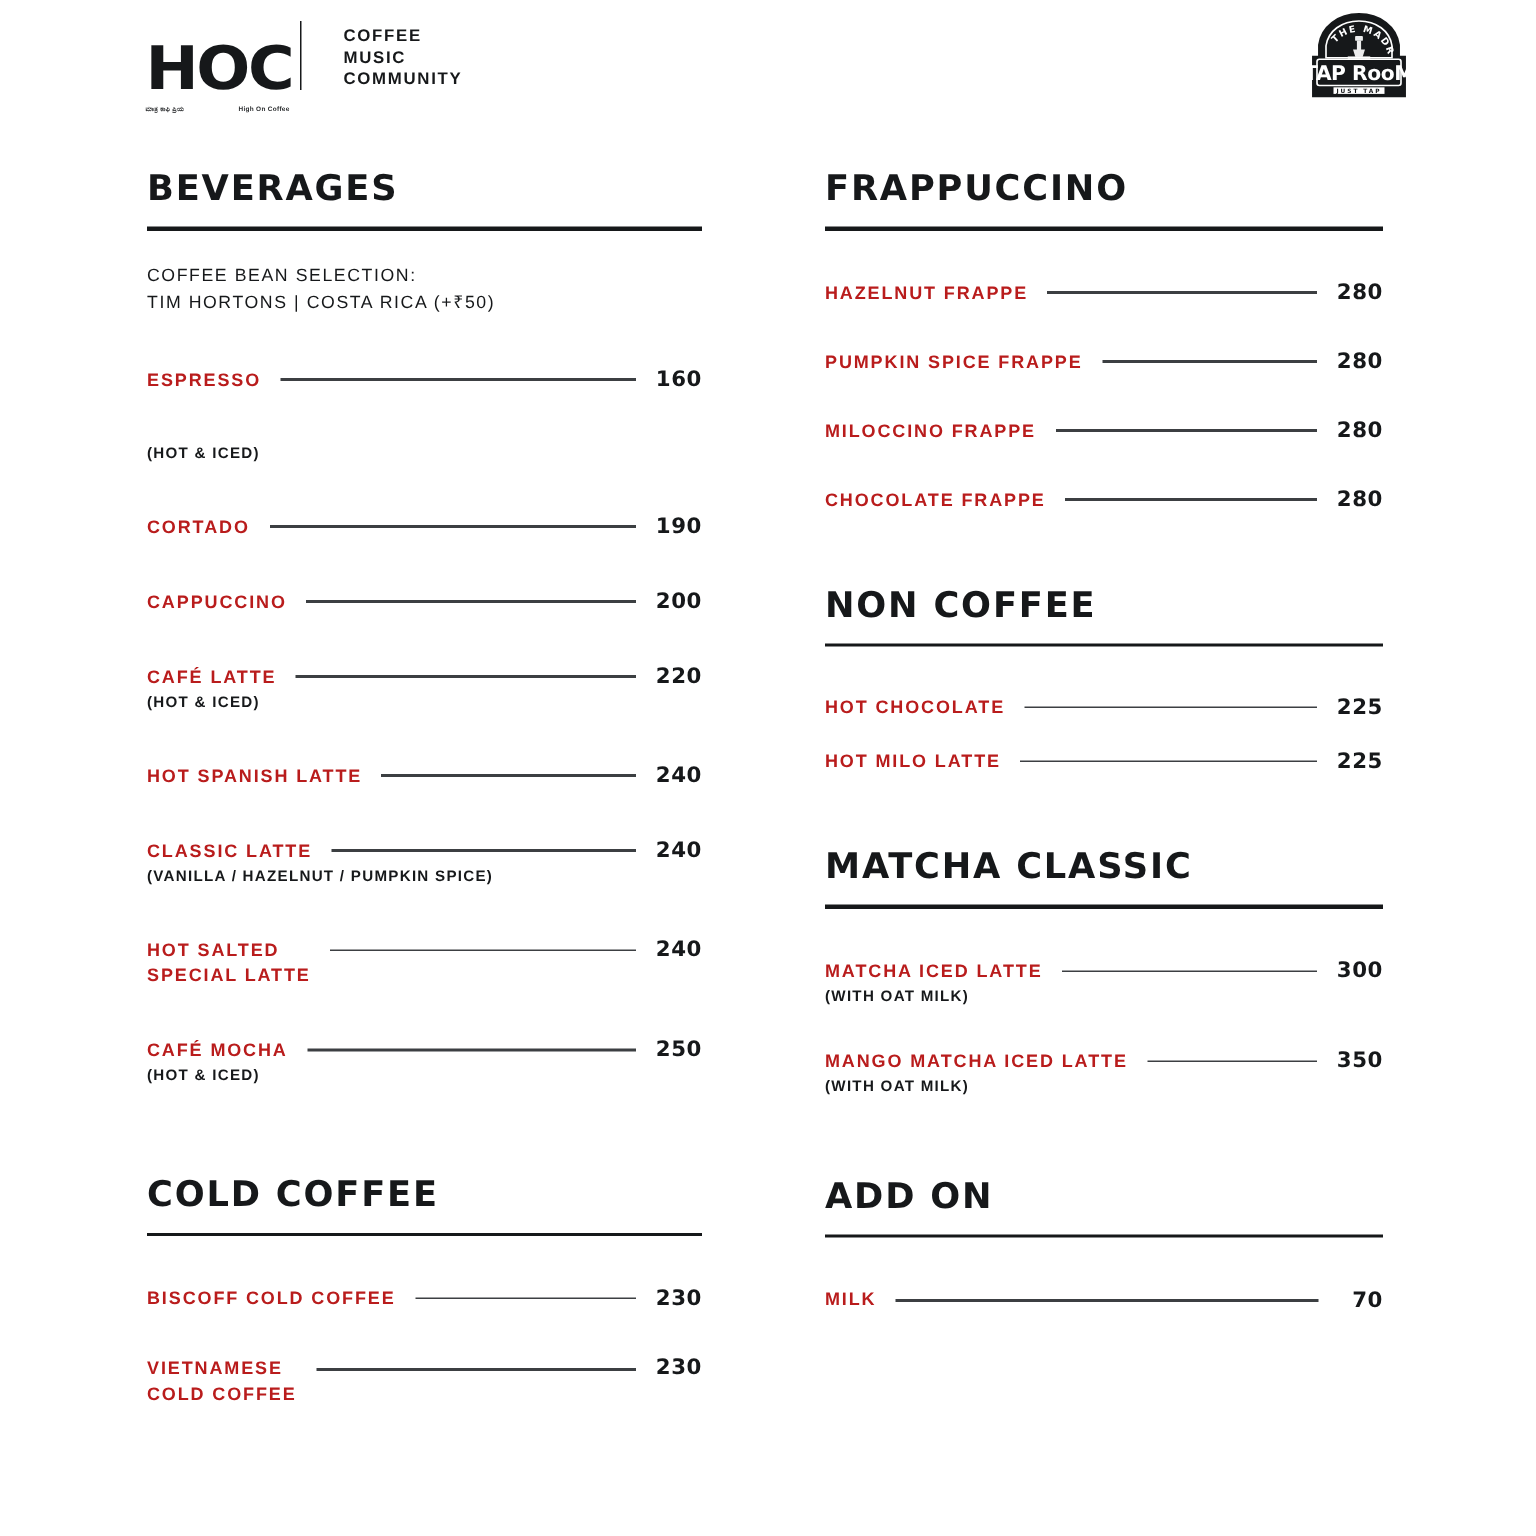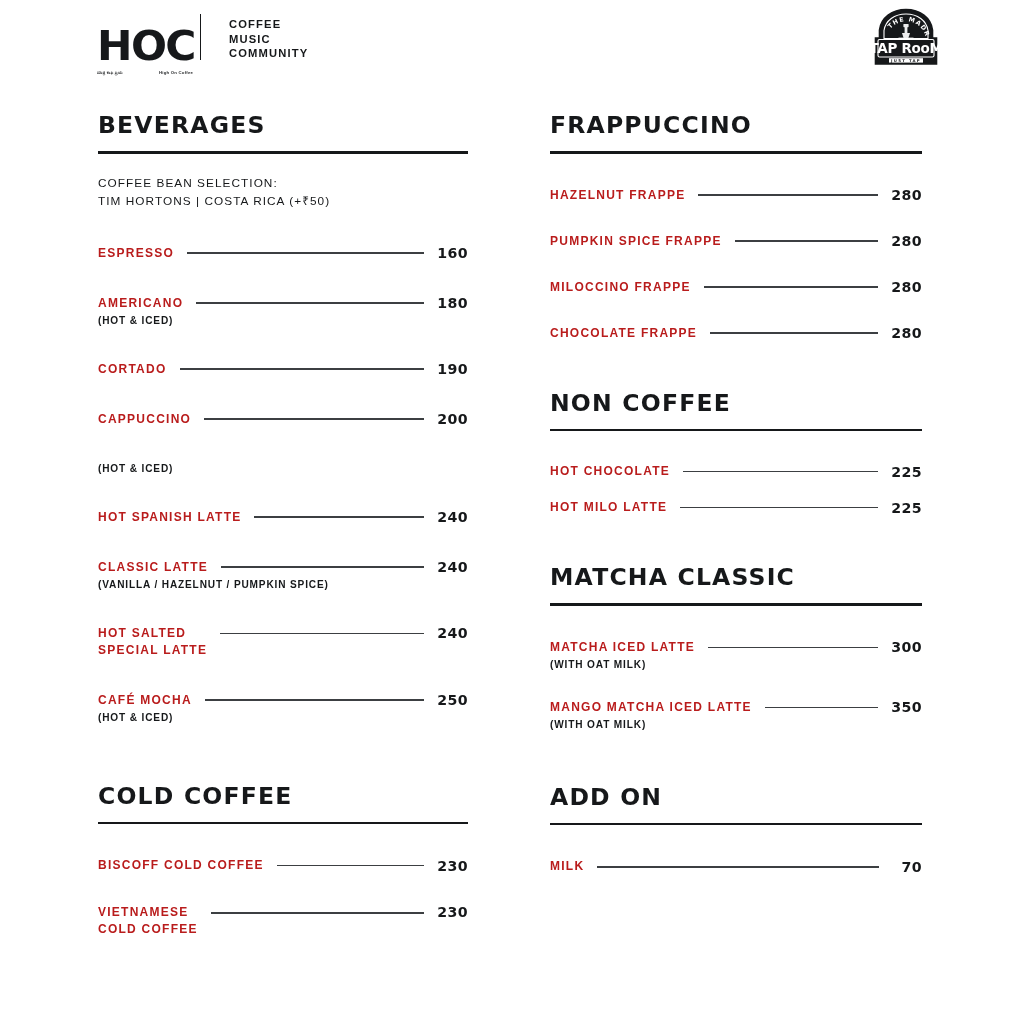--- a/index.html
+++ b/index.html
@@ -235,42 +235,42 @@
 TIM HORTONS | COSTA RICA (+₹50)</div>
       <div class="items" style="margin-top: 34px;">
         <div class="item">
           <div class="item-main">
             <span class="item-name">ESPRESSO</span>
             <span class="leader"></span>
             <span class="item-price">160</span>
           </div>
         </div>
         <div class="item" style="margin-top: 33px;">
-          <div class="item-main">
-            <span class="item-name">AMERICANO</span>
-            <span class="leader"></span>
-            <span class="item-price">180</span>
-          </div>
           <div class="item-sub">(HOT &amp; ICED)</div>
         </div>
         <div class="item" style="margin-top: 33px;">
           <div class="item-main">
             <span class="item-name">CORTADO</span>
             <span class="leader"></span>
             <span class="item-price">190</span>
           </div>
         </div>
         <div class="item" style="margin-top: 33px;">
           <div class="item-main">
             <span class="item-name">CAPPUCCINO</span>
             <span class="leader"></span>
             <span class="item-price">200</span>
           </div>
         </div>
         <div class="item" style="margin-top: 33px;">
+          <div class="item-main">
+            <span class="item-name">CAFÉ LATTE</span>
+            <span class="leader"></span>
+            <span class="item-price">220</span>
+          </div>
           <div class="item-sub">(HOT &amp; ICED)</div>
         </div>
         <div class="item" style="margin-top: 33px;">
           <div class="item-main">
             <span class="item-name">HOT SPANISH LATTE</span>
             <span class="leader"></span>
             <span class="item-price">240</span>
           </div>
         </div>
         <div class="item" style="margin-top: 33px;">

